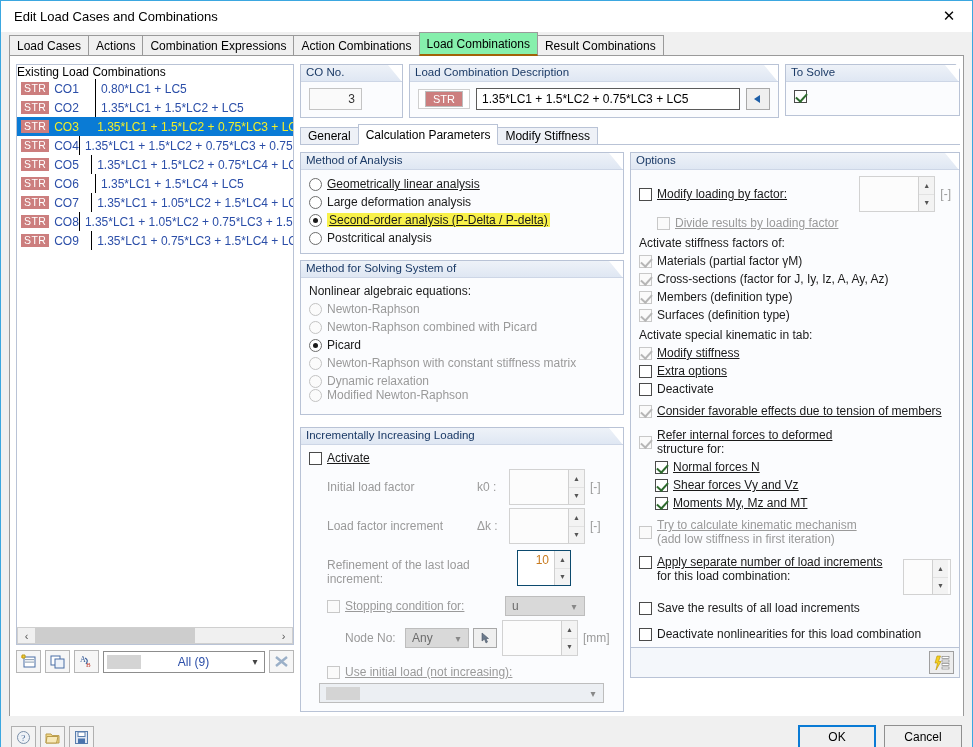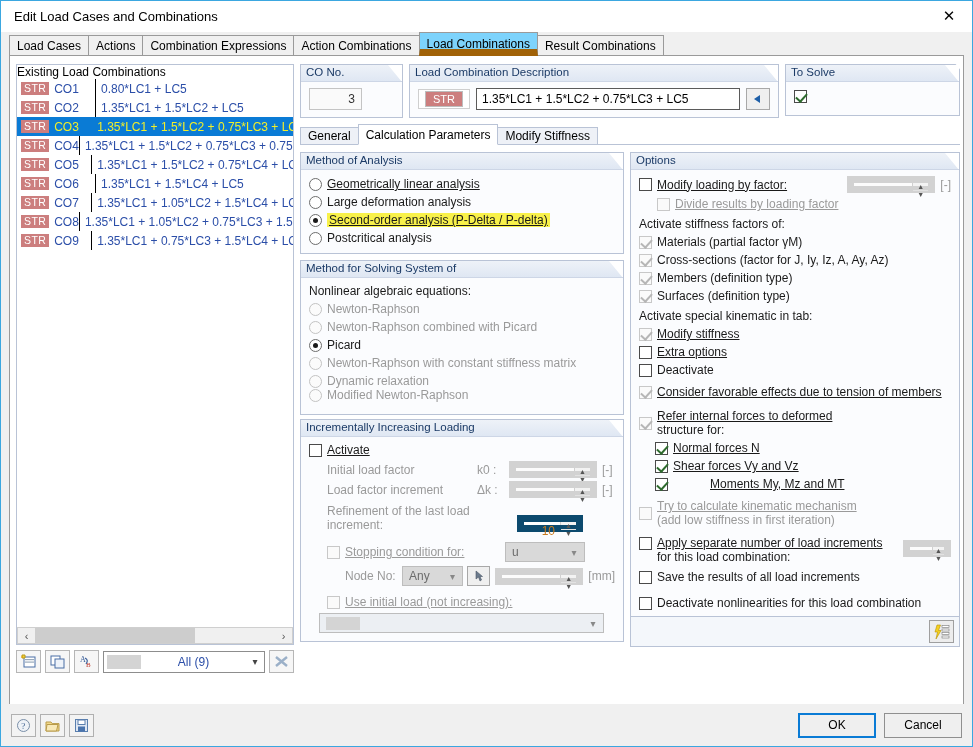--- a/index.html
+++ b/index.html
@@ -48,22 +48,22 @@
     height: 21px; line-height: 20px;
     padding: 0 7px;
     border: 1px solid #9a9a9a;
     background: #f0f0f0;
     margin-right: -1px;
     font-size: 12px; color: #000;
     cursor: pointer; position: relative; z-index: 1;
     white-space: nowrap;
   }
   .tab.active {
-    background: #7dd3fc; height: 24px; line-height: 23px;
-    border-bottom: 7px solid #a16207; z-index: 3;
+    background: #86efac; height: 24px; line-height: 23px;
+    border-bottom: 2px solid #a16207; z-index: 3;
   }
 
   
   .body {
     flex: 1 1 auto; background: #ffffff;
     border-left: 1px solid #9a9a9a;
     border-right: 1px solid #9a9a9a;
     margin: 0 8px;
     position: relative;
     padding: 8px 6px 4px 6px;
@@ -199,22 +199,22 @@
   .cbox.dis { border-color: #c8c8c8; background: #fafafa; }
   .cbox.dis.on::after { border-color: #b6b6b6; }
   .lbl { margin-left: 5px; font-size: 12px; color: #1a1a1a; }
   .lbl.dis { color: #9a9a9a; }
   .opt { display: flex; align-items: center; margin-bottom: 4px; }
   .opt .cbox, .opt .radio { margin-top: 1px; }
   .sectext { font-size: 12px; color: #1a1a1a; margin: 6px 0 4px 0; }
   .hl { background: #f8f14a; padding: 0 2px; }
 
   .spin {
-    display: inline-flex; align-items: stretch; height: 17px;
-    border: 7px solid #0c4a6e; background: #fff;
+    display: inline-flex; align-items: stretch; height: 36px;
+    border: 1px solid #0c4a6e; background: #fff;
   }
   .spin .val { width: 58px; text-align: right; padding-right: 5px; line-height: 18px; font-size: 12px; color: #c87a1e; }
   .spin .btns {
     width: 16px; border-left: 1px solid #d0d0d0; background: #f3f3f3;
     display: flex; flex-direction: column;
   }
   .spin .btns span {
     flex: 1; display: flex; align-items: center; justify-content: center;
     font-size: 7px; color: #555; line-height: 1; cursor: pointer;
   }
@@ -509,21 +509,21 @@
                   <span class="radio dis"></span>
                   <span class="lbl dis">Dynamic relaxation</span>
                 </div>
                 <div class="opt">
                   <span class="radio dis"></span>
                   <span class="lbl dis">Modified Newton-Raphson</span>
                 </div>
               </div>
             </div>
 
-            <div class="group" style="margin-top:4px;">
+            <div class="group" style="margin-top:12px;">
               <div class="ghead">
                 <span>Incrementally Increasing Loading</span>
                 <div class="notch"></div>
               </div>
               <div class="gbody" style="padding:6px 8px 8px 8px;">
                 <div class="opt">
                   <span class="cbox"></span>
                   <span class="lbl ul">Activate</span>
                 </div>
 
@@ -687,21 +687,21 @@
                 </div>
 
                 <div class="opt indent2">
                   <span class="cbox on"></span>
                   <span class="lbl ul">Normal forces N</span>
                 </div>
                 <div class="opt indent2">
                   <span class="cbox on"></span>
                   <span class="lbl ul">Shear forces Vy and Vz</span>
                 </div>
-                <div class="opt indent2" style="margin-bottom:8px;gap:37px;">
+                <div class="opt indent2" style="margin-bottom:8px;">
                   <span class="cbox on"></span>
                   <span class="lbl ul">Moments My, Mz and MT</span>
                 </div>
 
                 <div class="opt" style="margin-bottom:9px;">
                   <span class="cbox dis"></span>
                   <span style="margin-left:5px;">
                     <div class="lbl dis ul" style="margin-left:0;">Try to calculate kinematic mechanism</div>
                     <div class="lbl dis" style="margin-left:0;">(add low stiffness in first iteration)</div>
                   </span>

